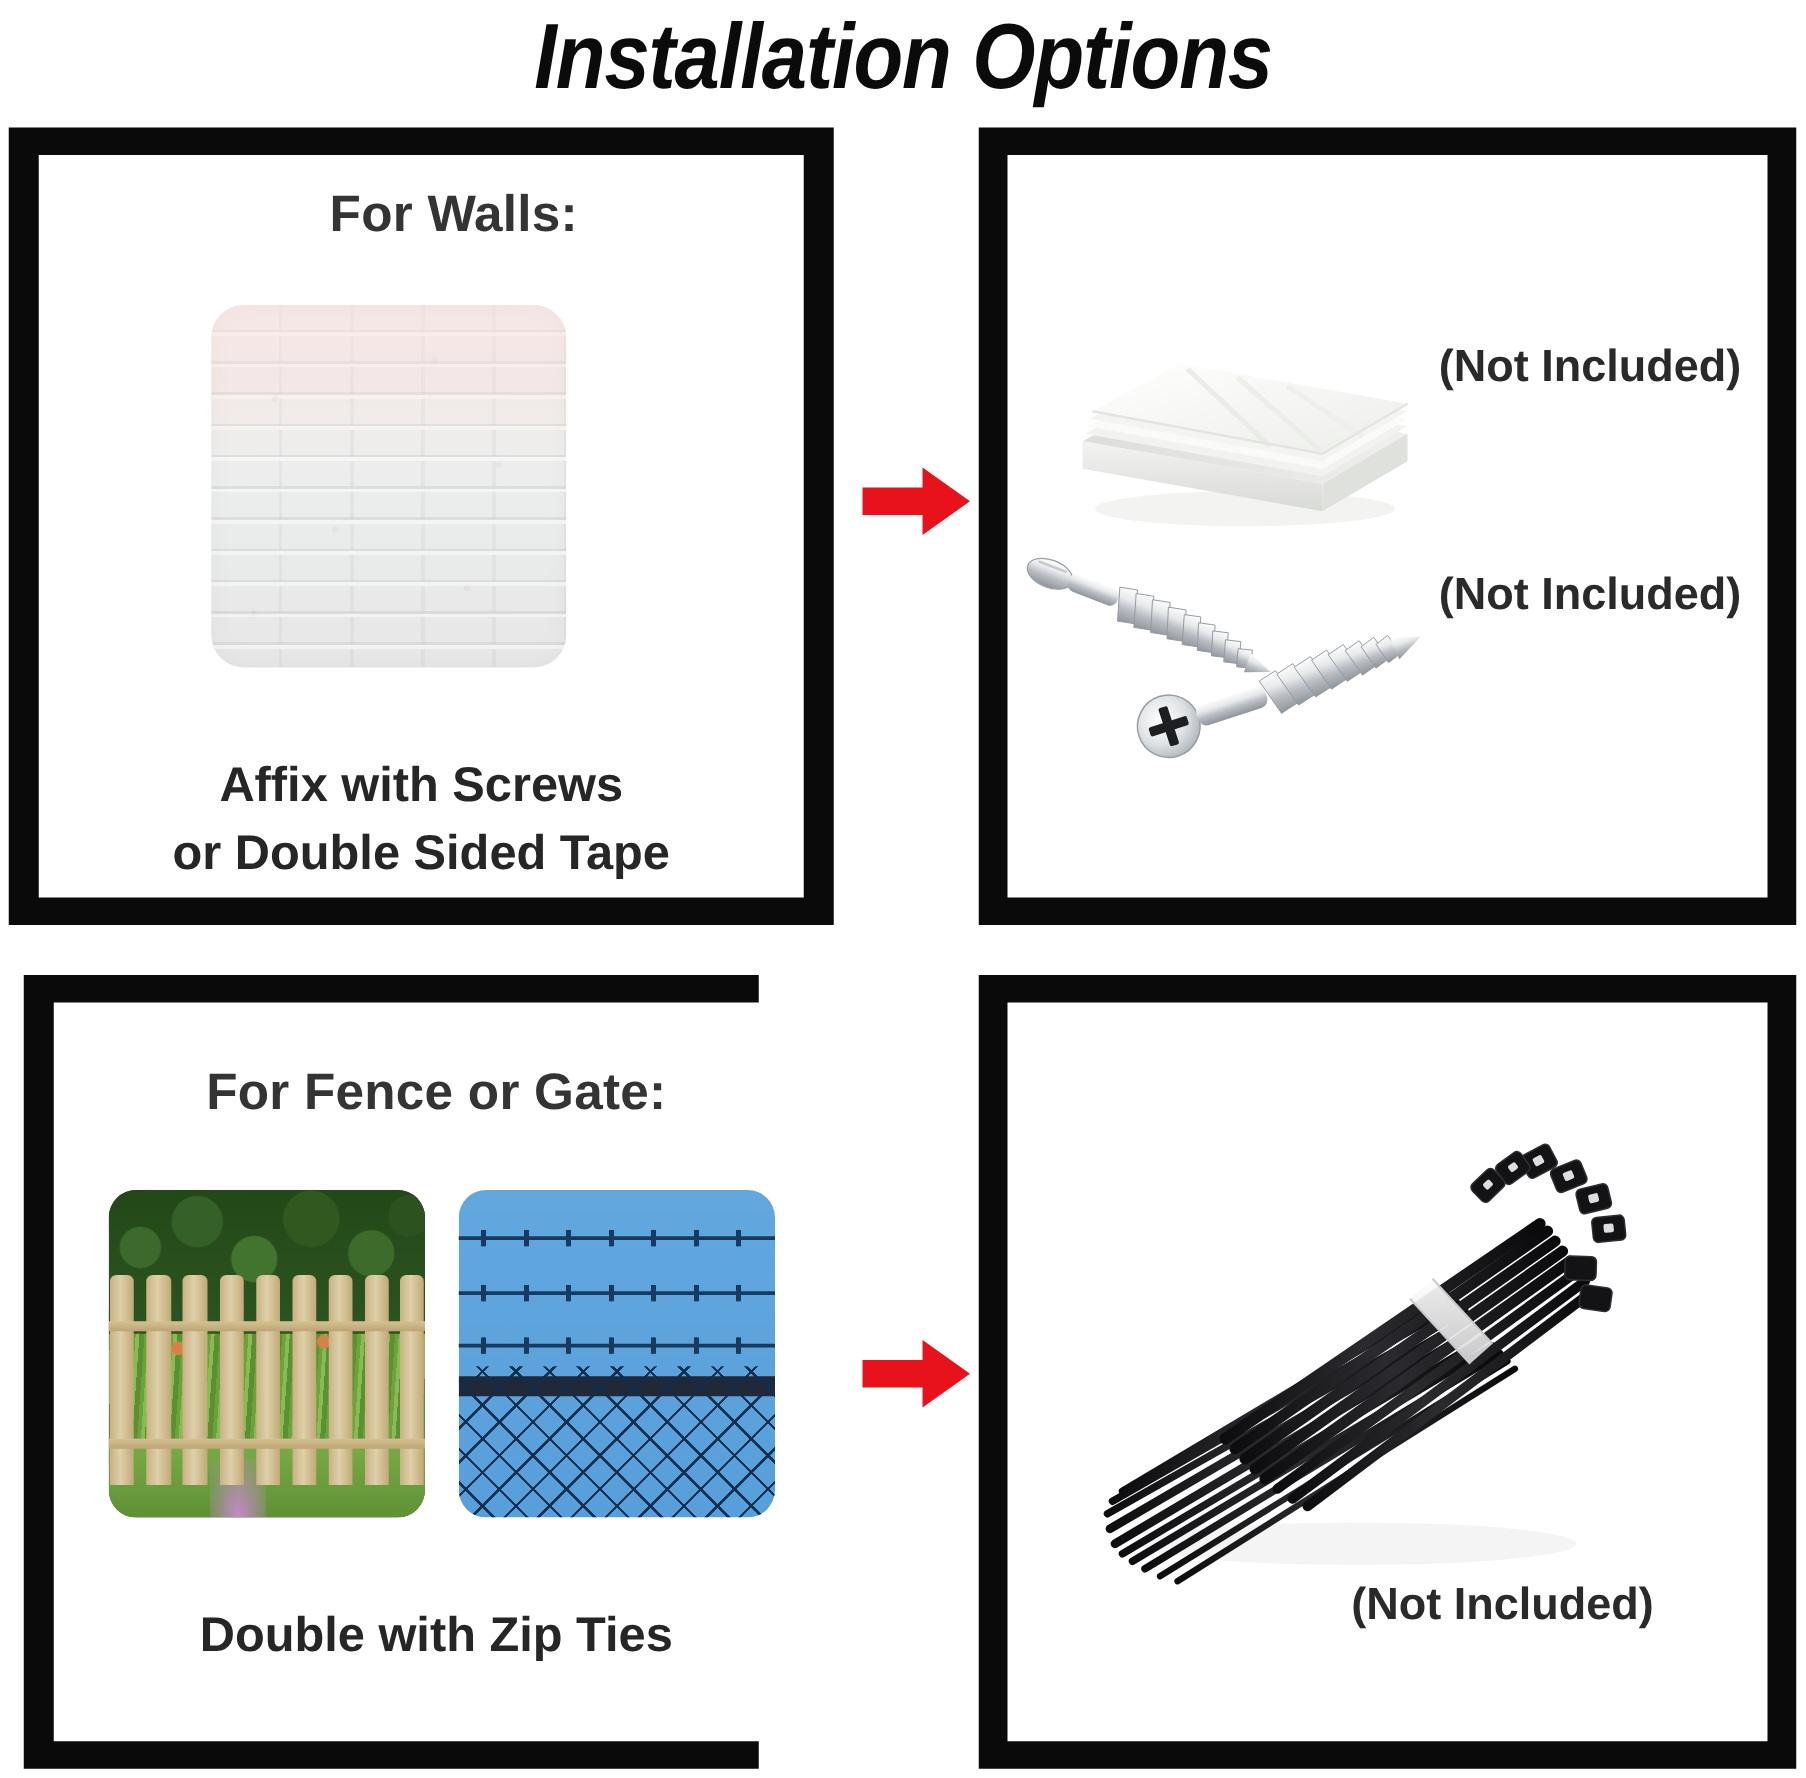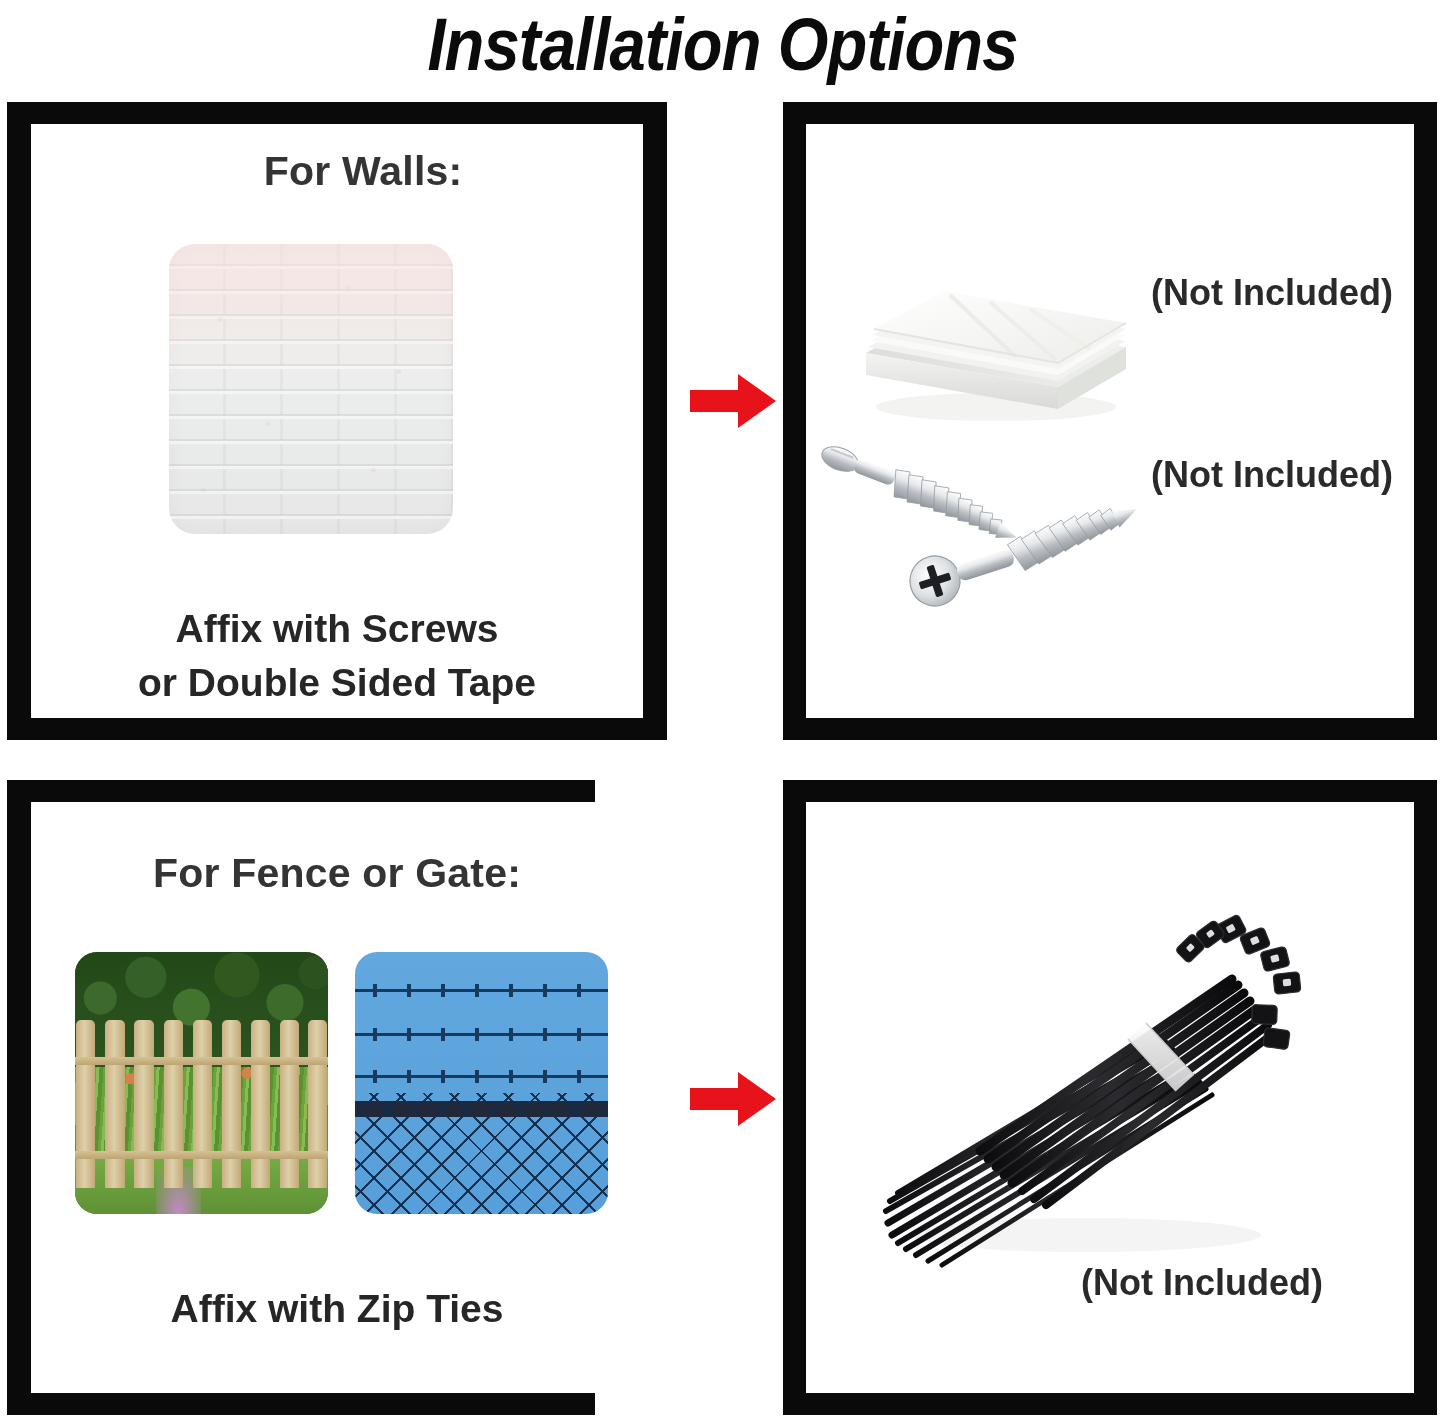--- a/index.html
+++ b/index.html
@@ -23,21 +23,21 @@
   
   .panel{position:absolute;background:#0a0a0a;}
   .panel > .inner{position:absolute;background:#ffffff;overflow:hidden;}
 
   #panel-walls       {left:7px;  top:102px;  width:660px; height:638px;}
   #panel-walls .inner{left:24px; top:22px;   width:612px; height:594px;}
 
   #panel-wall-hw       {left:783px;top:102px; width:654px;height:638px;}
   #panel-wall-hw .inner{left:23px; top:22px;  width:608px;height:594px;}
 
-  #panel-fence       {left:7px;  top:780px;  width:588px; height:635px;}
+  #panel-fence       {left:19px;  top:780px;  width:588px; height:635px;}
   #panel-fence .inner{left:24px; top:22px;   width:612px; height:591px;}
 
   #panel-fence-hw       {left:783px;top:780px;width:654px;height:635px;}
   #panel-fence-hw .inner{left:23px; top:22px; width:608px;height:591px;}
 
   
   .heading{
     position:absolute;width:100%;text-align:center;
     font-size:41px;font-weight:700;color:#343434;letter-spacing:0.2px;
   }
@@ -357,21 +357,21 @@
 
     <div class="photo" id="photo-chainlink" style="left:324px;top:150px;">
       <div class="skyblue"></div>
       <div class="wire" style="top:14%"></div>
       <div class="wire" style="top:31%"></div>
       <div class="wire" style="top:47%"></div>
       <div class="toprail" style="top:57%"></div>
       <div class="mesh"></div>
     </div>
 
-    <div class="caption" style="top:480px;">Affix with Zip Ties</div>
+    <div class="caption" style="top:480px;">Double with Zip Ties</div>
   </div>
 </div>
 
 <div class="arrow" style="left:688px;top:1070px;">
   <svg width="90" height="58" viewBox="0 0 90 58" aria-hidden="true">
     <path d="M2,18 L50,18 L50,2 L88,29 L50,56 L50,40 L2,40 Z" fill="#E8131A"></path>
   </svg>
 </div>
 
 <div class="panel" id="panel-fence-hw">

